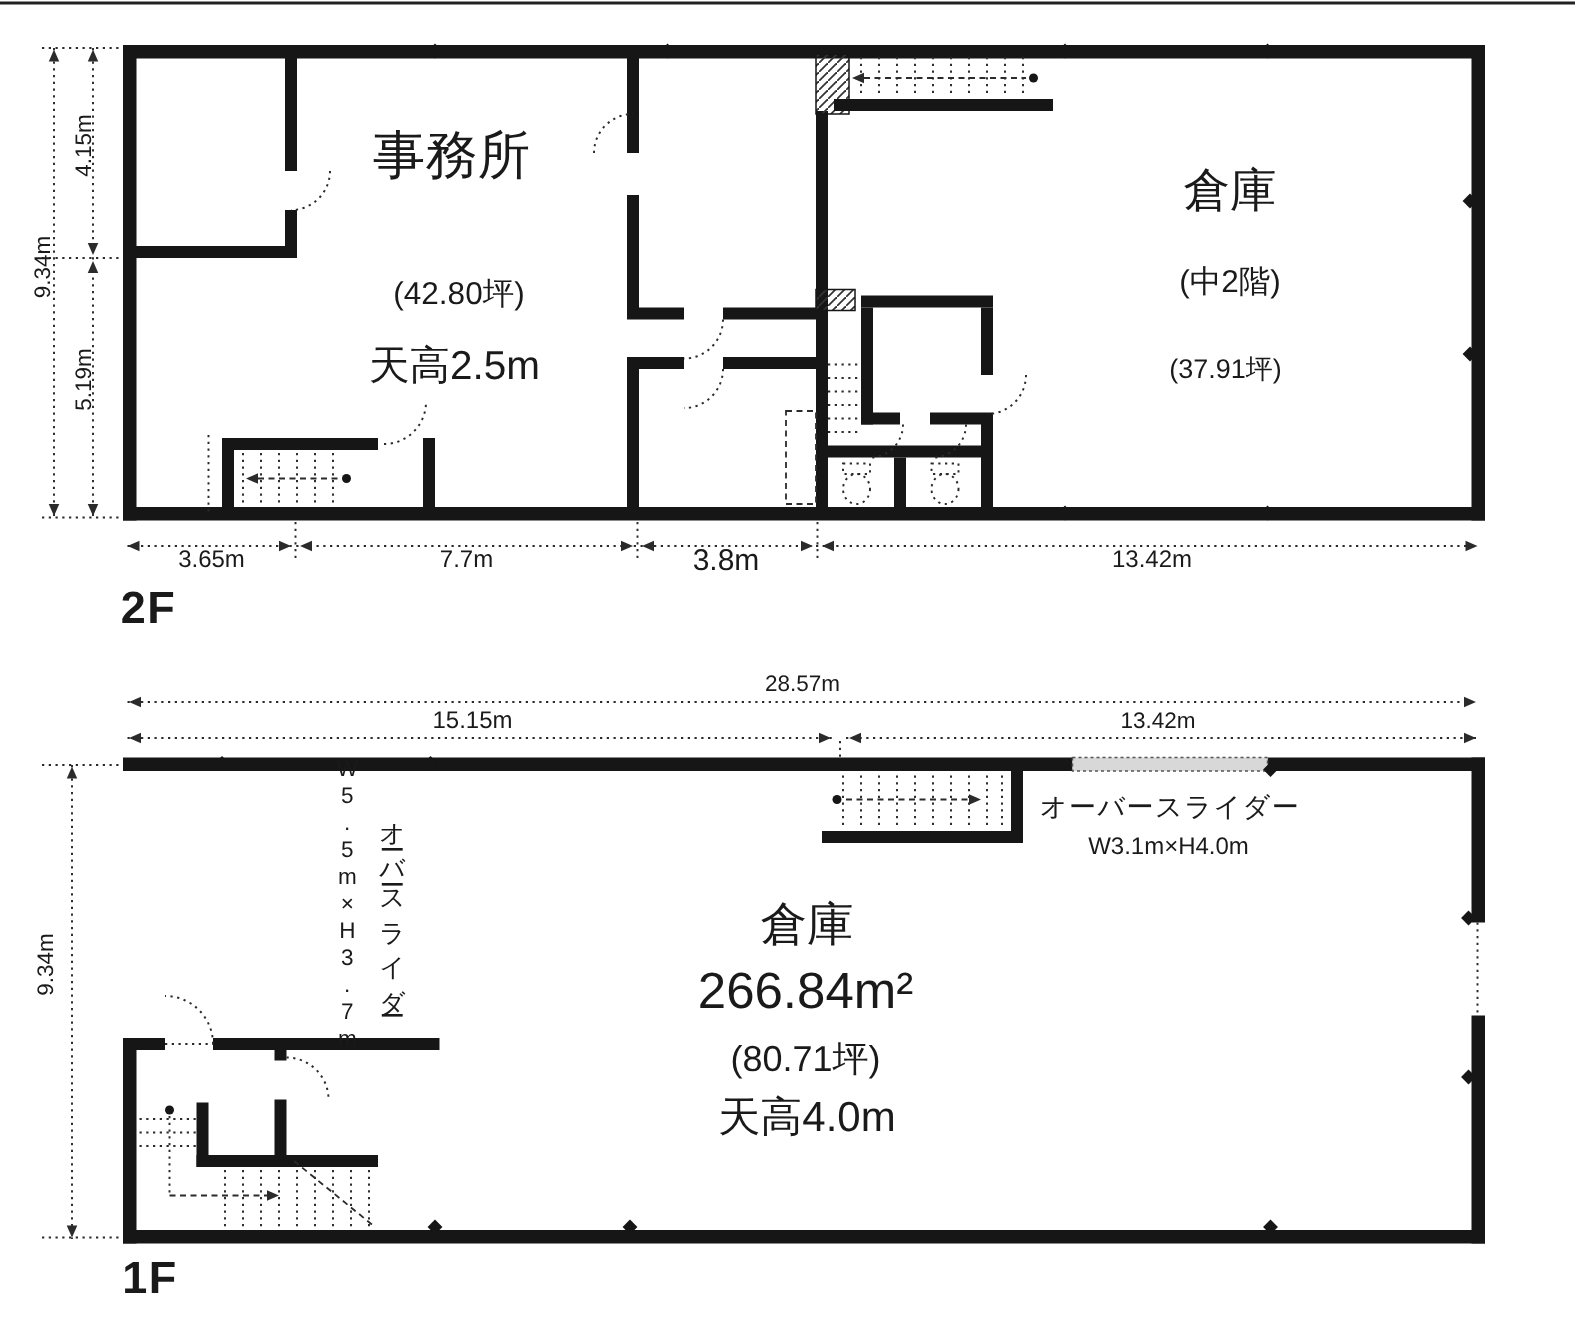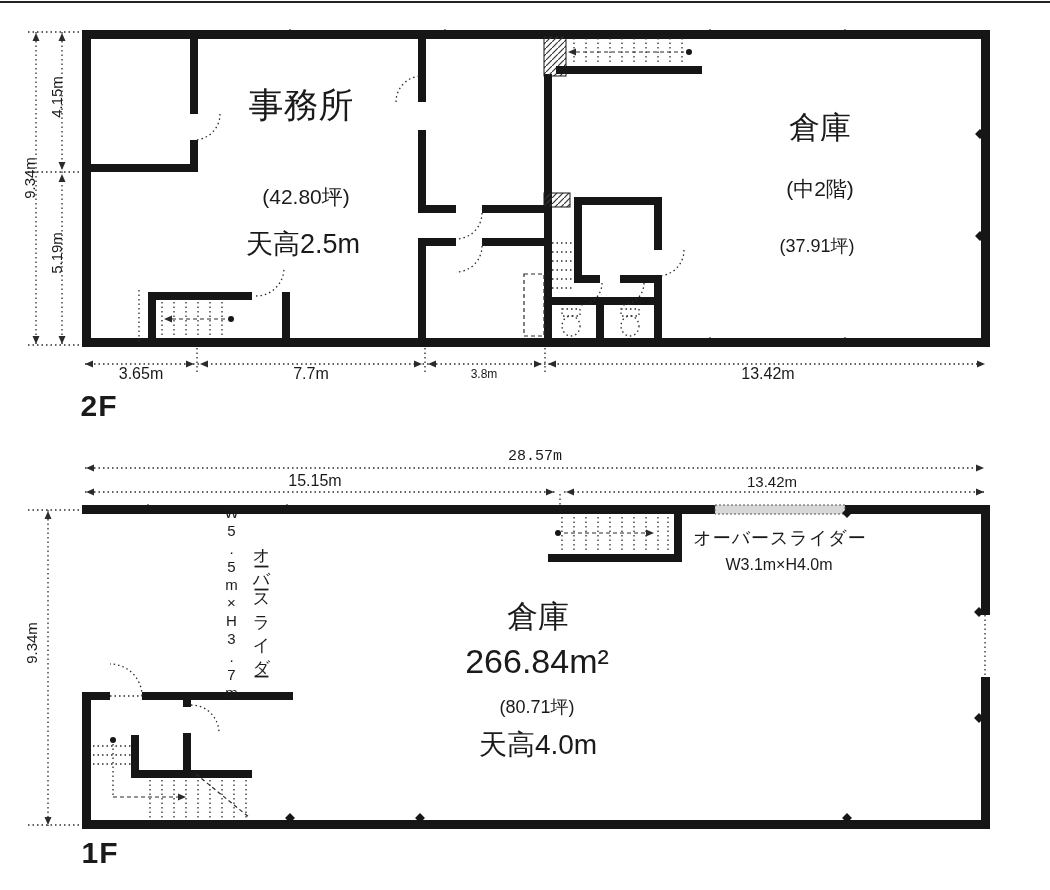--- a/index.html
+++ b/index.html
@@ -273,38 +273,38 @@
 
 <div class="lbl" style="left:820px;top:127px;font-size:31px;">倉庫</div>
 <div class="lbl" style="left:820px;top:148px;font-size:21px;margin-top:40px;">(中2階)</div>
 <div class="lbl" style="left:817px;top:246px;font-size:18px;">(37.91坪)</div>
 
 <div class="lbl rot" style="left:56px;top:97px;font-size:15px;">4.15m</div>
 <div class="lbl rot" style="left:29px;top:178px;font-size:15px;">9.34m</div>
 <div class="lbl rot" style="left:56px;top:253px;font-size:15px;">5.19m</div>
 <div class="lbl" style="left:141px;top:374px;font-size:16px;">3.65m</div>
 <div class="lbl" style="left:311px;top:374px;font-size:16px;text-align:center;">7.7m</div>
-<div class="lbl" style="left:484px;top:374px;font-size:12px;">3.8m</div>
+<div class="lbl" style="left:484px;top:374px;font-size:20px;">3.8m</div>
 <div class="lbl" style="left:768px;top:374px;font-size:16px;">13.42m</div>
 
 <div class="lbl bold" style="left:99px;top:406px;font-size:30px;letter-spacing:1px;">2F</div>
 
-<div class="lbl" style="left:535px;top:456px;font-size:15px;font-family:Liberation Mono, monospace;">28.57m</div>
+<div class="lbl" style="left:535px;top:456px;font-size:15px;">28.57m</div>
 <div class="lbl" style="left:315px;top:481px;font-size:16px;">15.15m</div>
 <div class="lbl" style="left:772px;top:481px;font-size:15px;">13.42m</div>
 <div class="lbl rot" style="left:31px;top:643px;font-size:15px;">9.34m</div>
 
 <div class="vblock" style="left:248px;top:603px;">
   <div class="vsize">W5.5m×H3.7m</div>
   <div class="vname">オーバースライダー</div>
 </div>
 
 <div class="lbl" style="left:780px;top:538px;font-size:18px;letter-spacing:1px;">オーバースライダー</div>
 <div class="lbl" style="left:779px;top:565px;font-size:16px;">W3.1m×H4.0m</div>
 
 <div class="lbl" style="left:538px;top:616px;font-size:31px;">倉庫</div>
 <div class="lbl" style="left:537px;top:661px;font-size:34px;">266.84m²</div>
-<div class="lbl" style="left:537px;top:707px;font-size:18px;">(80.71坪)</div>
+<div class="lbl" style="left:537px;top:707px;font-size:24px;">(80.71坪)</div>
 <div class="lbl" style="left:538px;top:745px;font-size:28px;">天高4.0m</div>
 
 <div class="lbl bold" style="left:100px;top:853px;font-size:30px;letter-spacing:1px;">1F</div>
 
 </div>
 
 </body></html>

